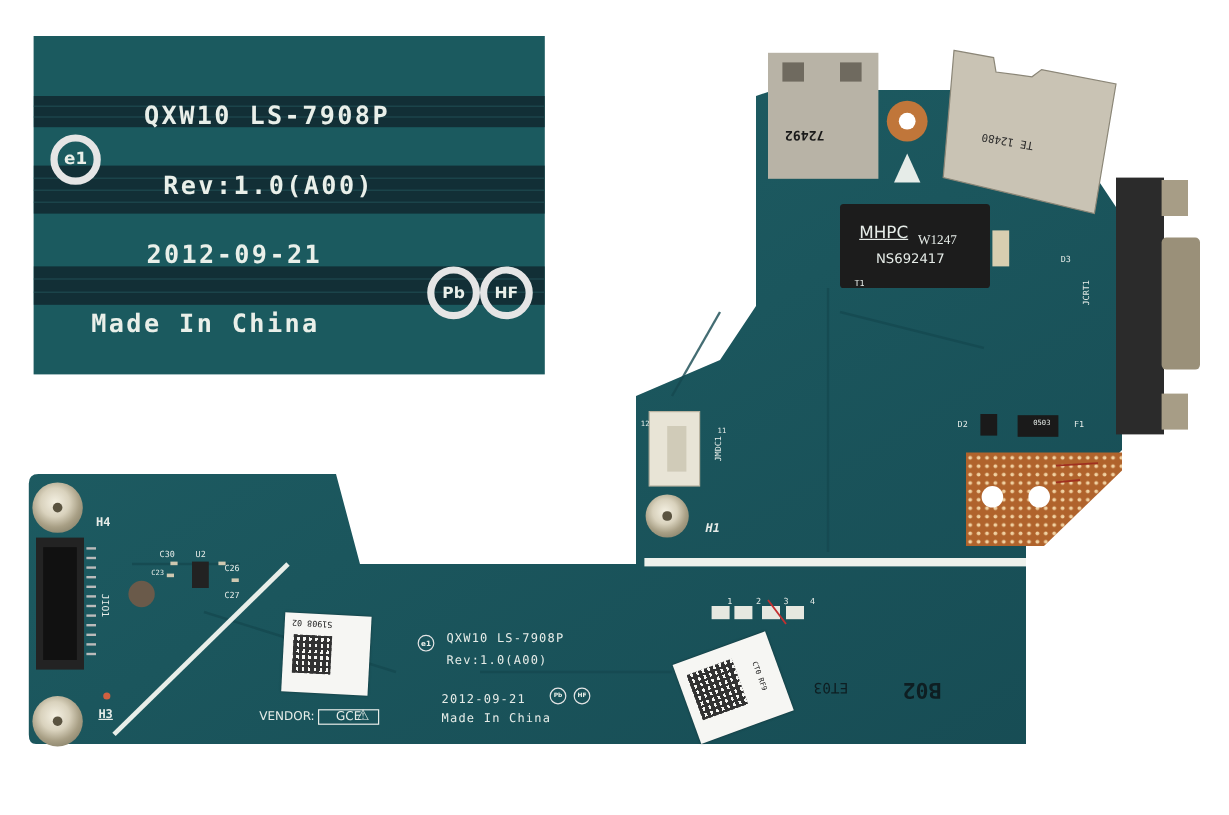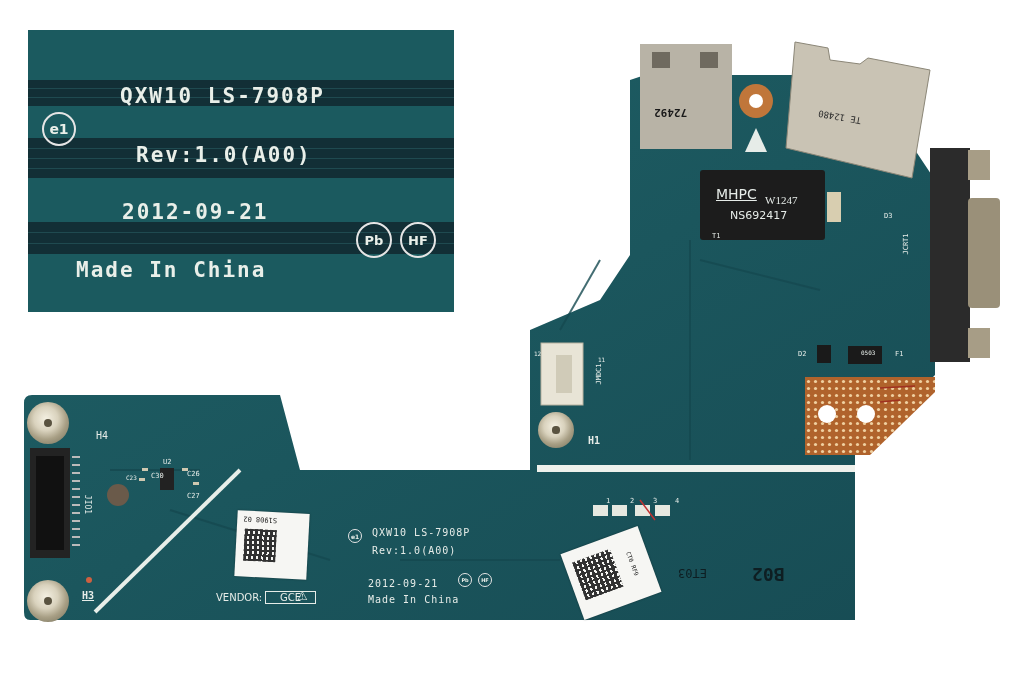--- a/index.html
+++ b/index.html
@@ -3,21 +3,21 @@
 <meta charset="utf-8">
 <style>
   html,body{margin:0;padding:0;background:#ffffff;}
   body{width:1024px;height:679px;position:relative;overflow:hidden;font-family:"DejaVu Sans Mono","Liberation Mono",monospace;}
   .abs{position:absolute;}
   
   #inset{left:28px;top:30px;width:426px;height:282px;background:#1b5a5f;overflow:hidden;}
   #inset .band{position:absolute;left:0;width:100%;background:#122f36;}
   #inset .band i{position:absolute;left:0;width:100%;height:1px;background:#1f4a50;}
   #inset .txt{position:absolute;color:#e9efe9;font-family:"DejaVu Sans Mono",monospace;font-weight:bold;letter-spacing:2px;white-space:nowrap;}
-  .circle-mark{position:absolute;border:2px solid #e5e5e5;border-radius:50%;color:#e9efe9;font-weight:bold;display:flex;align-items:center;justify-content:center;font-family:"DejaVu Sans",sans-serif;}
+  .circle-mark{position:absolute;border:6px solid #e5e5e5;border-radius:50%;color:#e9efe9;font-weight:bold;display:flex;align-items:center;justify-content:center;font-family:"DejaVu Sans",sans-serif;}
   
   #board{left:0;top:0;width:1024px;height:679px;}
   .silk{position:absolute;color:#e6ece8;font-family:"DejaVu Sans Mono",monospace;white-space:nowrap;}
   .standoff{position:absolute;border-radius:50%;background:radial-gradient(circle at 45% 40%,#f4f0e2 0,#d9d2bd 35%,#a89f85 60%,#6e6a55 100%);}
   .standoff::after{content:"";position:absolute;left:40%;top:40%;width:20%;height:20%;border-radius:50%;background:#5a5340;}
   .label-sticker{position:absolute;background:#f6f6f3;box-shadow:0 0 2px rgba(0,0,0,.4);}
   .dm{position:absolute;background:
      repeating-linear-gradient(90deg,#111 0 3px,transparent 3px 5px),
      repeating-linear-gradient(0deg,#111 0 2px,transparent 2px 5px);opacity:.85;}
 </style>
@@ -116,31 +116,31 @@
     <rect x="968" y="328" width="22" height="30" fill="#a79d86"></rect>
 
     <rect x="848" y="346" width="34" height="18" fill="#1a1a1a"></rect>
     <rect x="817" y="345" width="14" height="18" fill="#1a1a1a"></rect>
   </svg>
 
   <div class="standoff" style="left:27px;top:402px;width:42px;height:42px;"></div>
   <div class="standoff" style="left:27px;top:580px;width:42px;height:42px;"></div>
   <div class="standoff" style="left:538px;top:412px;width:36px;height:36px;"></div>
 
-  <div class="silk" style="left:80px;top:430px;font-size:10px;font-weight:normal;margin-left:16px;">H4</div>
+  <div class="silk" style="left:80px;top:430px;font-size:10px;font-weight:bold;">H4</div>
   <div class="silk" style="left:82px;top:590px;font-size:10px;font-weight:bold;text-decoration:underline;">H3</div>
-  <div class="silk" style="left:588px;top:435px;font-size:10px;font-weight:bold;">H1</div>
+  <div class="silk" style="left:588px;top:435px;font-size:10px;font-weight:bold;font-style:italic;">H1</div>
 
   <div class="silk" style="left:78px;top:500px;font-size:8px;transform:rotate(90deg);">JIO1</div>
   <div class="silk" style="left:588px;top:370px;font-size:7px;transform:rotate(-90deg);">JMDC1</div>
   <div class="silk" style="left:895px;top:240px;font-size:7px;transform:rotate(-90deg);">JCRT1</div>
   <div class="silk" style="left:534px;top:350px;font-size:6px;">12</div>
   <div class="silk" style="left:598px;top:356px;font-size:6px;">11</div>
 
-  <div class="silk" style="left:151px;top:458px;font-size:7px;margin-top:14px;">C30</div>
+  <div class="silk" style="left:133px;top:458px;font-size:7px;">C30</div>
   <div class="silk" style="left:163px;top:458px;font-size:7px;">U2</div>
   <div class="silk" style="left:187px;top:470px;font-size:7px;">C26</div>
   <div class="silk" style="left:126px;top:474px;font-size:6px;">C23</div>
   <div class="silk" style="left:187px;top:492px;font-size:7px;">C27</div>
 
   <div class="silk" style="left:716px;top:186px;font-family:'DejaVu Sans',sans-serif;font-size:14px;text-decoration:underline;">MHPC</div>
   <div class="silk" style="left:765px;top:194px;font-family:Liberation Serif, serif;font-size:11px;">W1247</div>
   <div class="silk" style="left:730px;top:209px;font-family:'DejaVu Sans',sans-serif;font-size:11px;">NS692417</div>
 
   <div class="silk" style="left:654px;top:106px;color:#1a1a1a;font-size:11px;font-weight:bold;transform:rotate(180deg);">72492</div>

